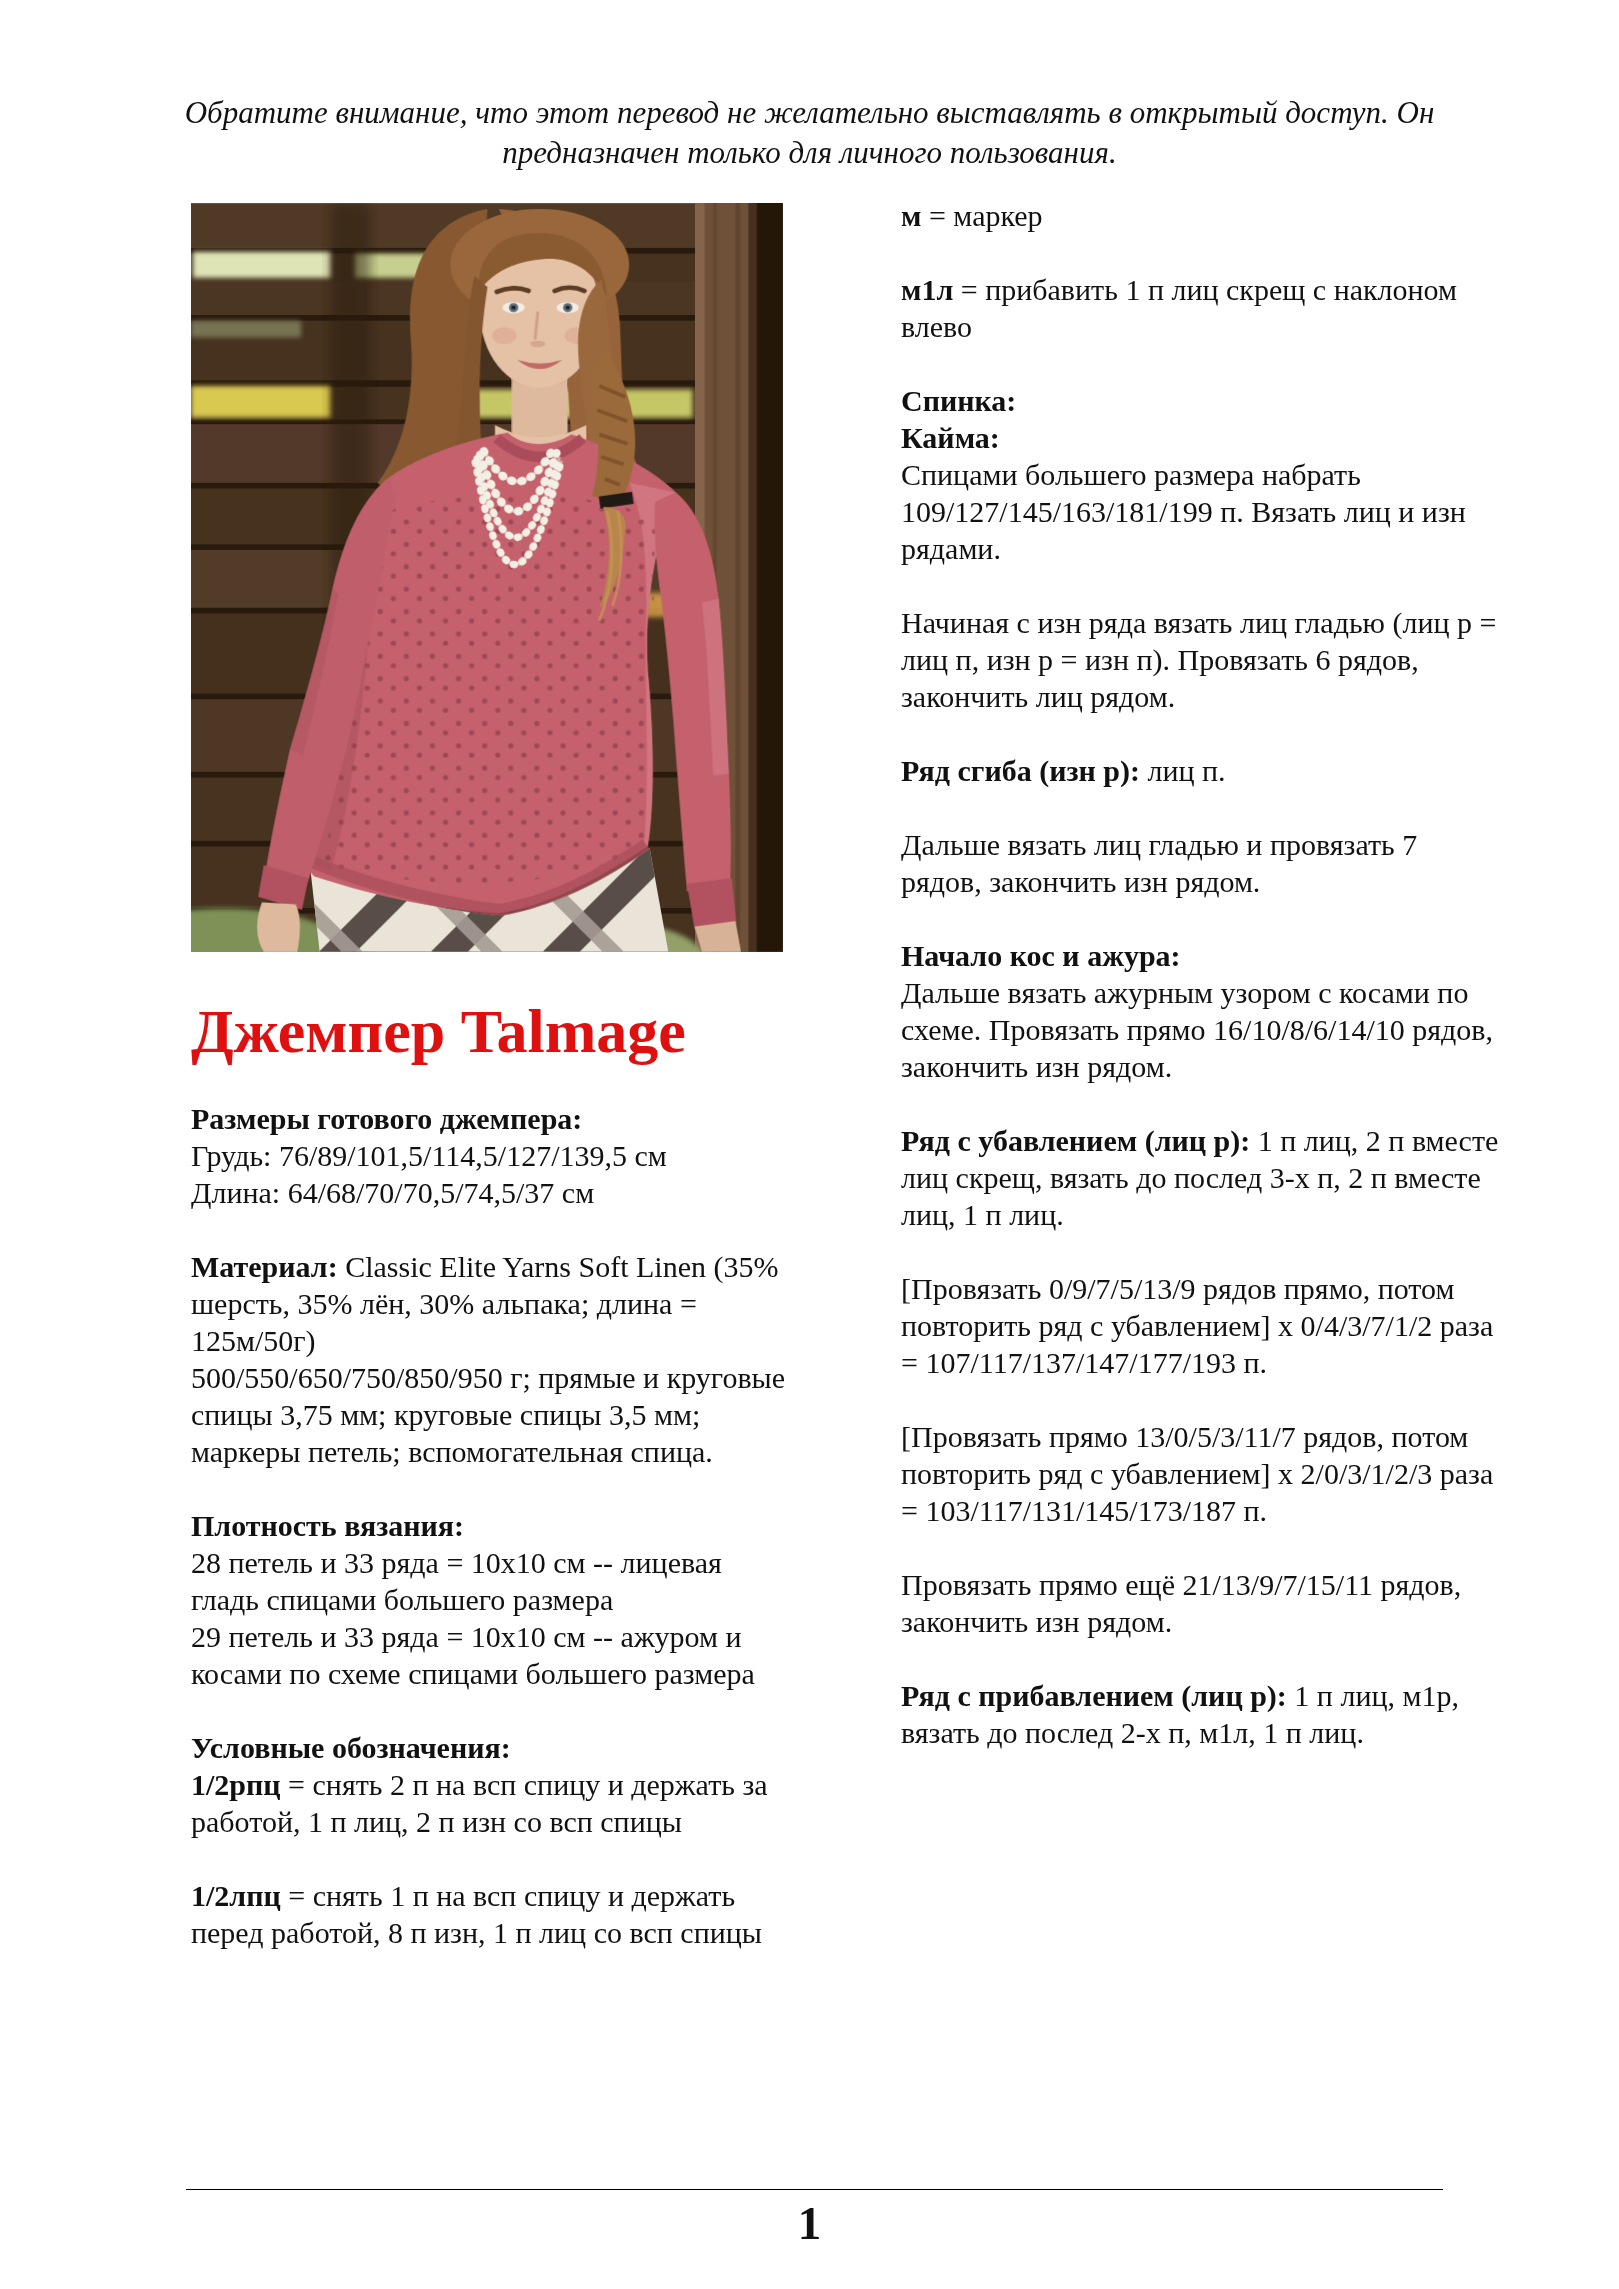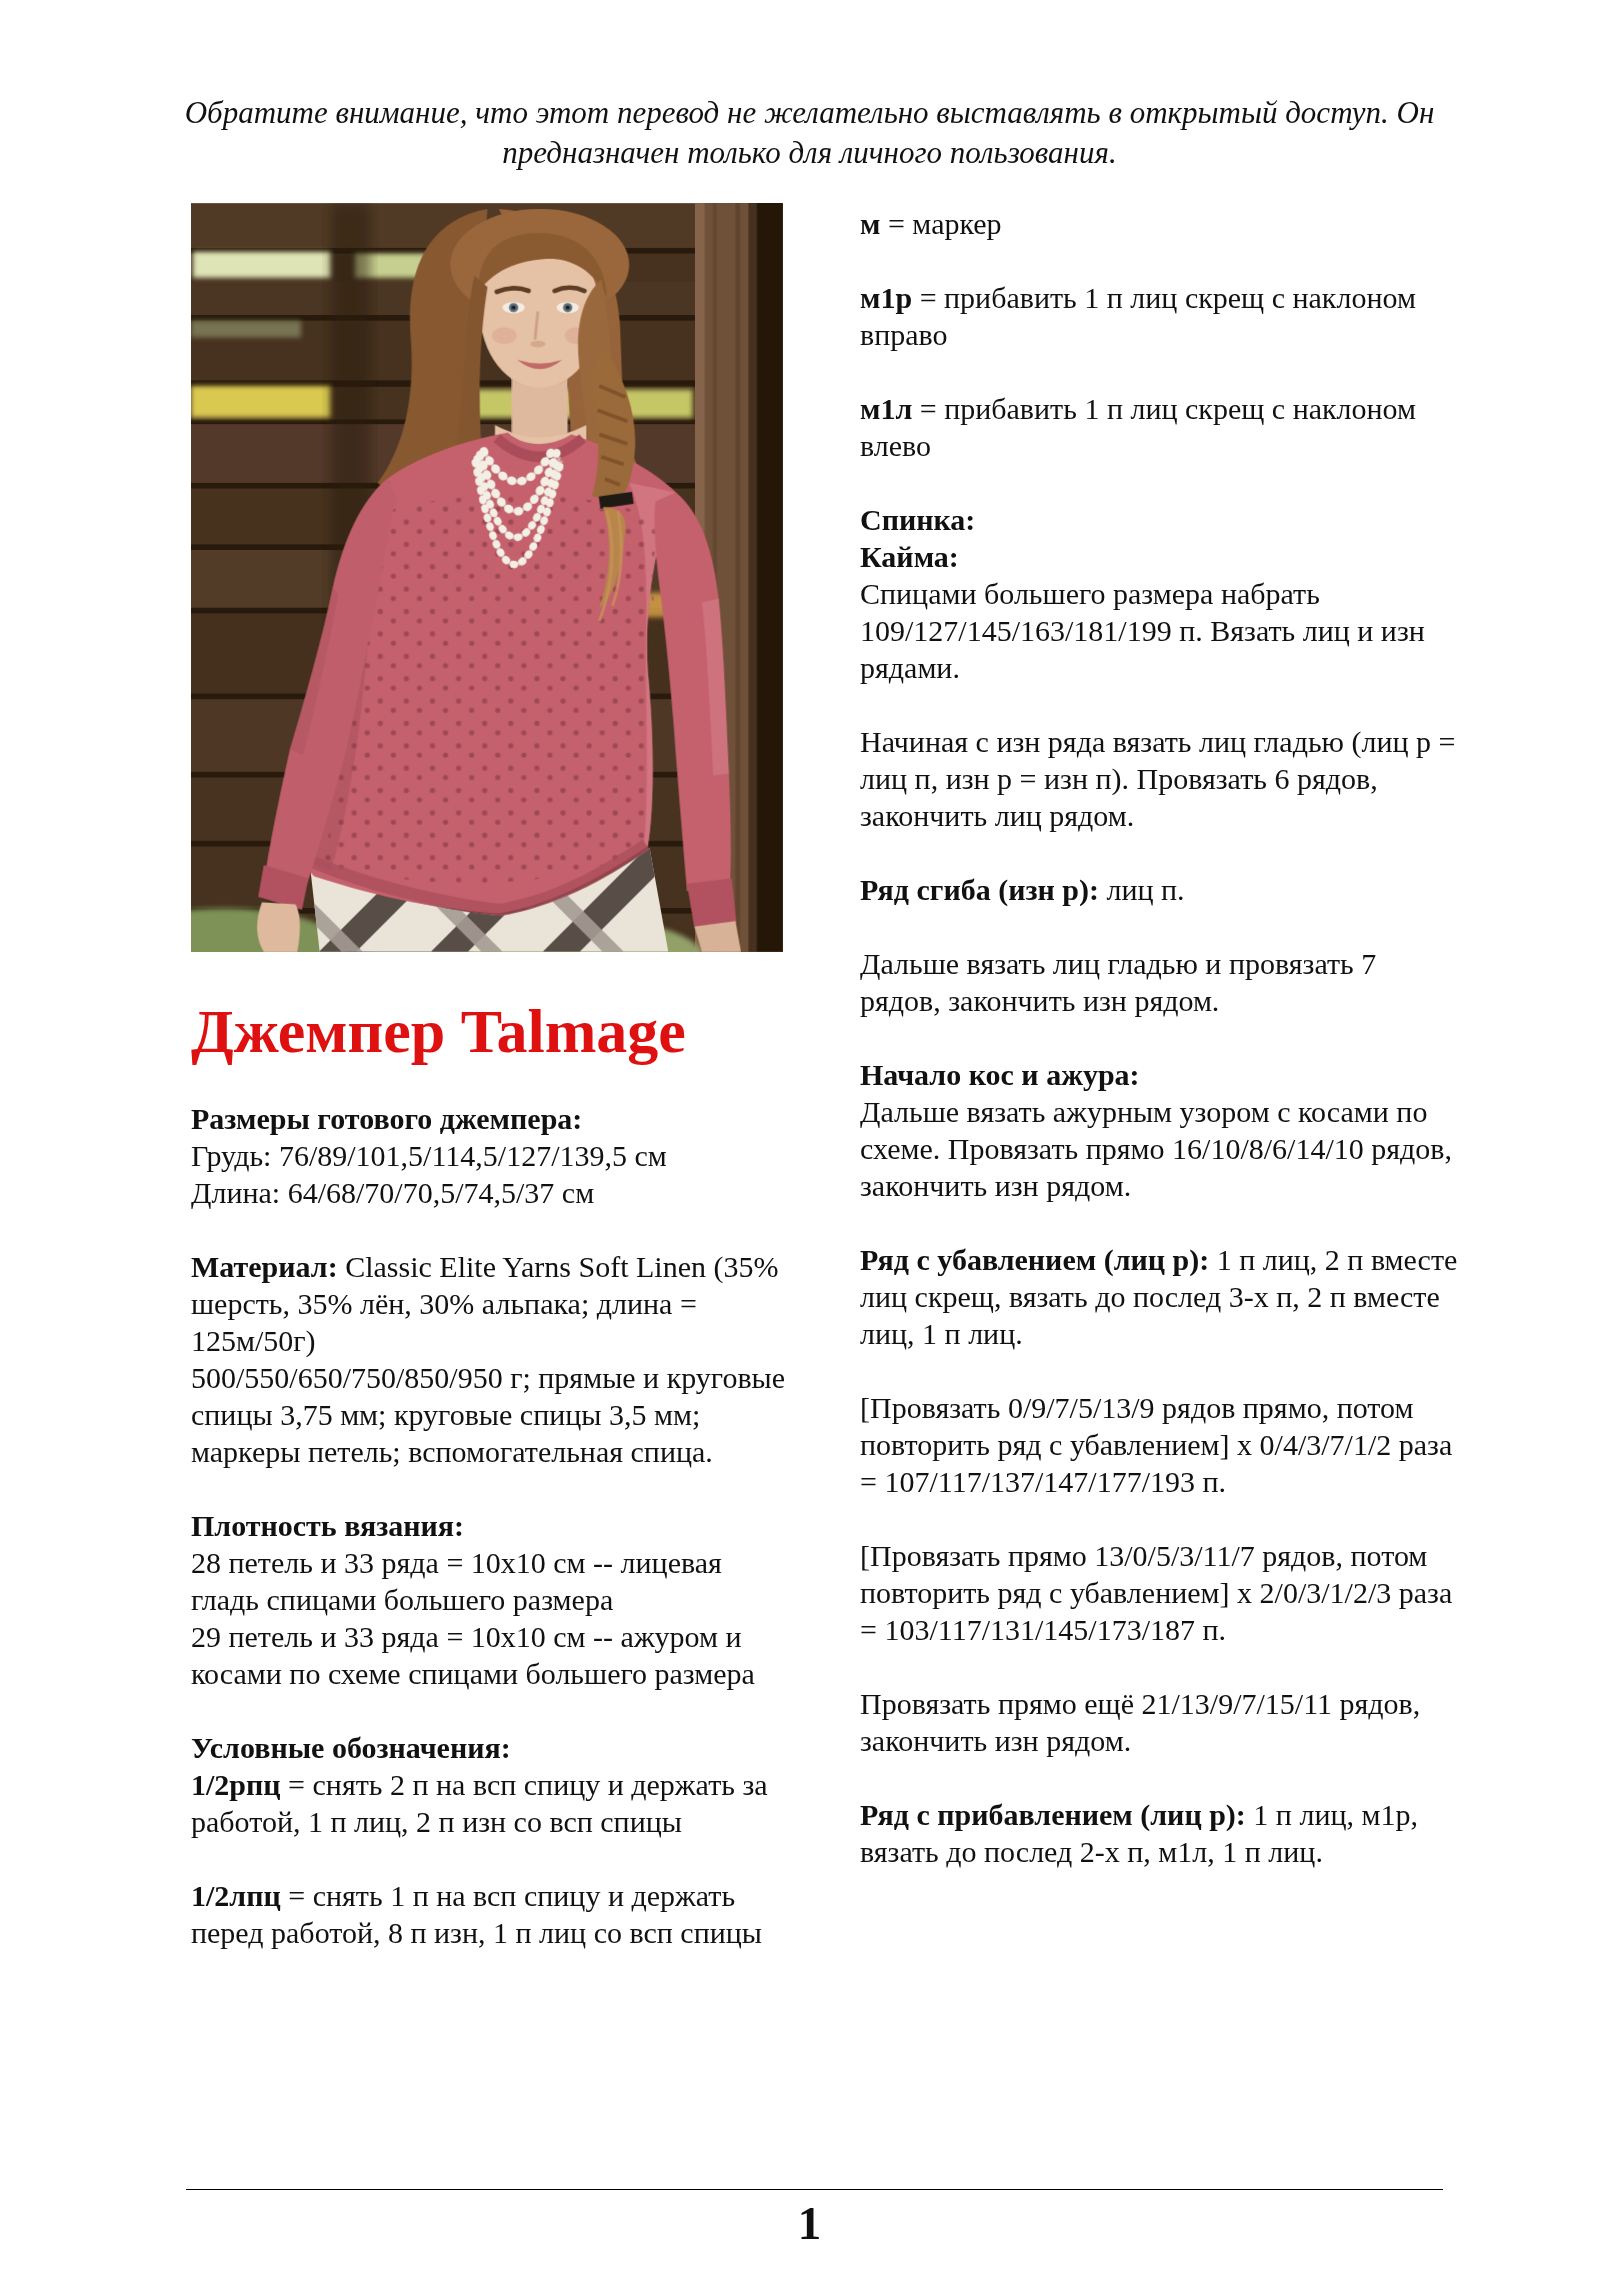--- a/index.html
+++ b/index.html
@@ -8,21 +8,21 @@
     width: 1619px; height: 2290px; position: relative;
     background: #ffffff; color: #111;
     font-family: "Liberation Serif", "DejaVu Serif", serif;
   }
   .note {
     position: absolute; top: 93px; left: 0; width: 1619px;
     text-align: center; font-style: italic;
     font-size: 31px; line-height: 40px;
   }
   .col-left  { position: absolute; left: 191px; top: 191px; width: 597px; margin-top: 12px; }
-  .col-right { position: absolute; left: 860px; top: 197px; width: 604px; margin-top: 8px; }
+  .col-right { position: absolute; left: 901px; top: 197px; width: 604px; }
   .photo-frame { display: block; width: 592px; height: 749px; }
   .title {
     margin: 45px 0 0 0; font-size: 62px; line-height: 69px;
     font-weight: 700; color: var(--accent-red, #df1010);
   }
   .para { margin: 37px 0 0 0; font-size: 30px; line-height: 37px; }
   .col-left .para.first { margin-top: 34px; }
   .col-right .para:first-child { margin-top: 0; }
   .b { font-weight: 700; }
   .footer-rule {
@@ -228,21 +228,20 @@
   <div class="para">
     <div><span class="b">1/2лпц</span><span> = снять 1 п на всп спицу и держать перед работой, 8 п изн, 1 п лиц со всп спицы</span></div>
   </div>
 
 </div>
 
 <div class="col-right">
 
   <div class="para"><span class="b">м</span><span> = маркер</span></div>
 
-  <div class="para"><span class="b">м1р</span><span> = прибавить 1 п лиц скрещ с наклоном вправо</span></div>
 
   <div class="para"><span class="b">м1л</span><span> = прибавить 1 п лиц скрещ с наклоном влево</span></div>
 
   <div class="para">
     <div class="b">Спинка:</div>
     <div class="b">Кайма:</div>
     <div>Спицами большего размера набрать 109/127/145/163/181/199 п. Вязать лиц и изн рядами.</div>
   </div>
 
   <div class="para">Начиная с изн ряда вязать лиц гладью (лиц р = лиц п, изн р = изн п). Провязать 6 рядов, закончить лиц рядом.</div>

